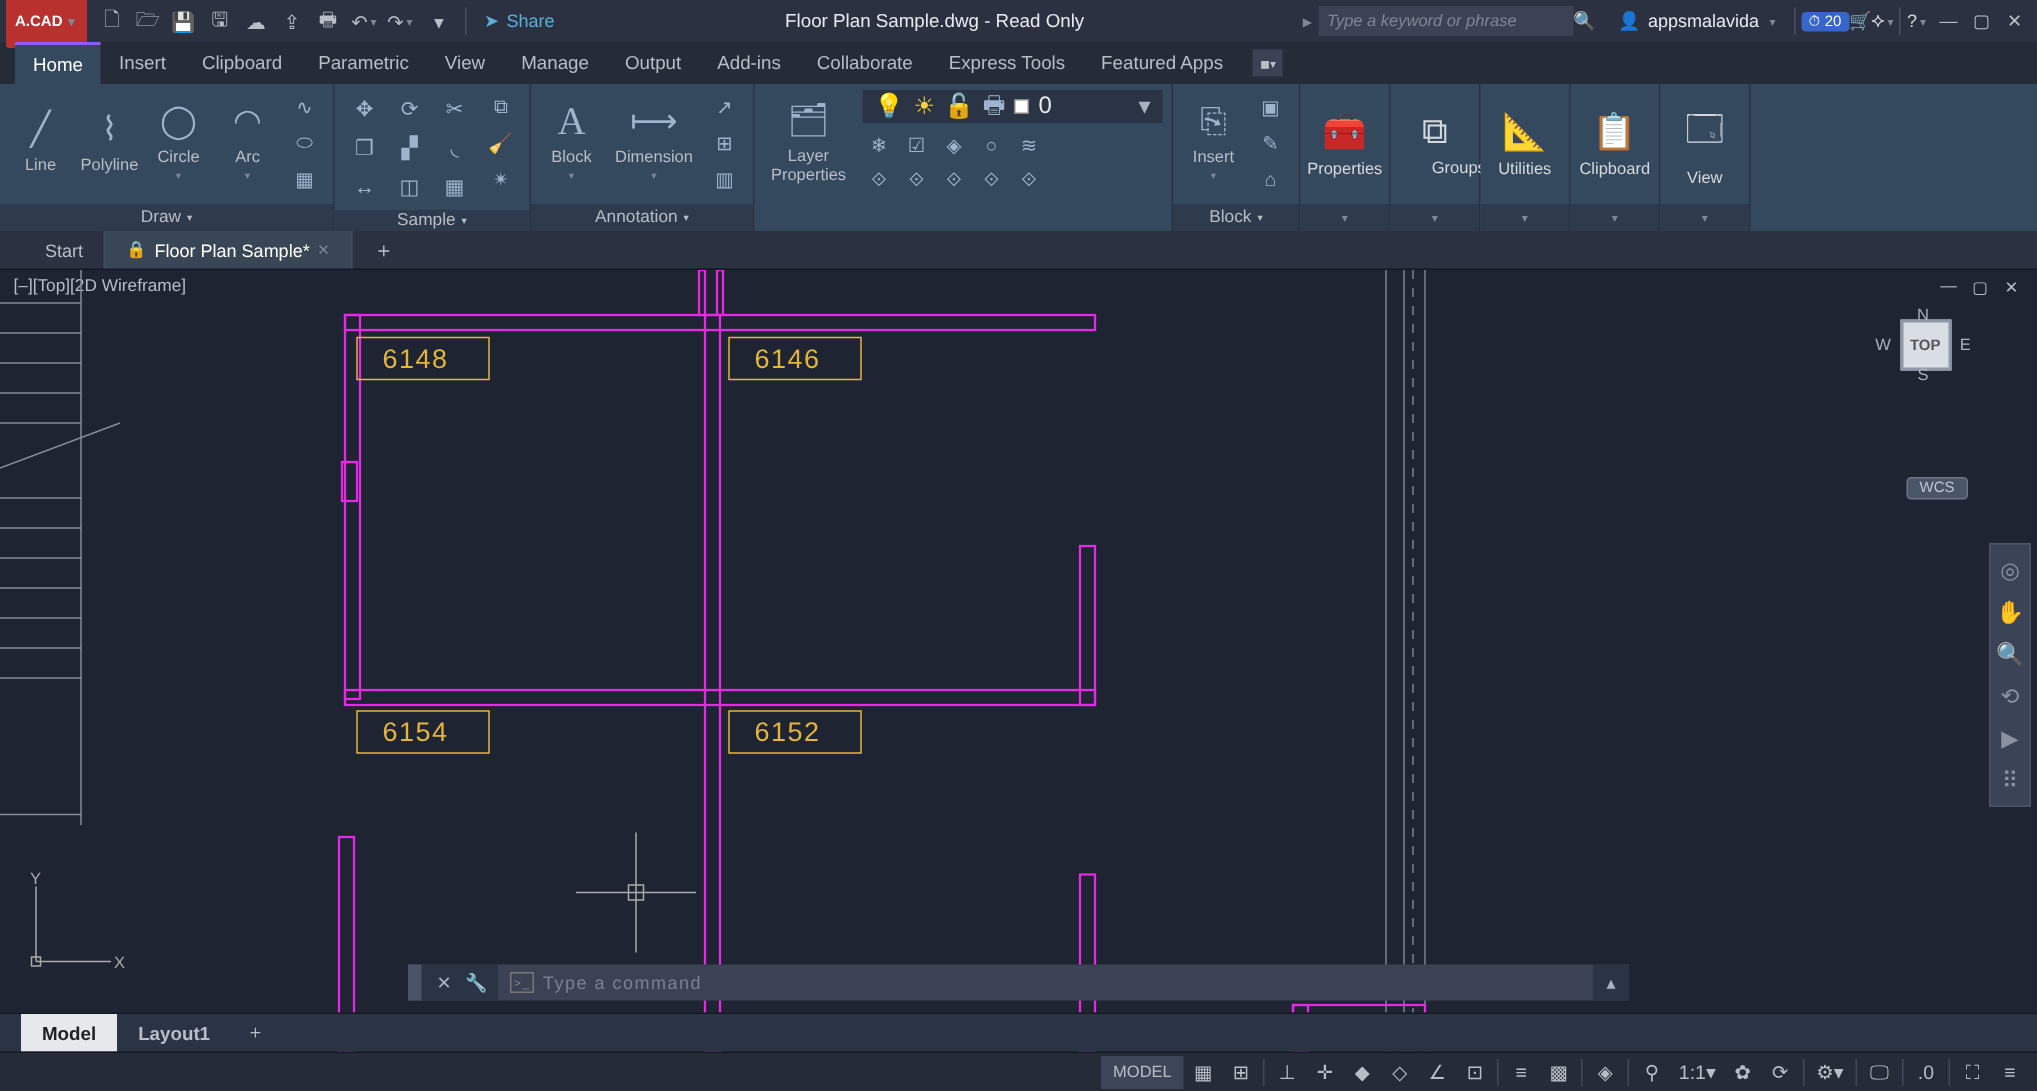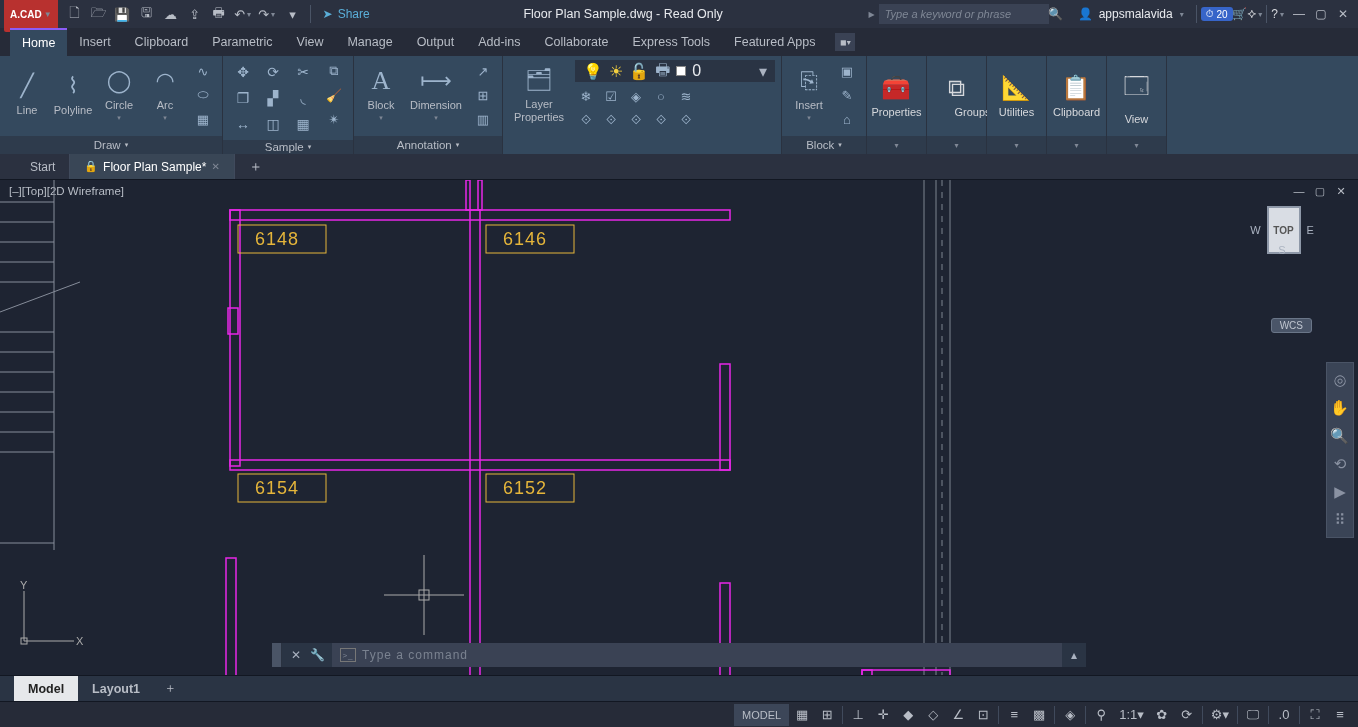--- a/index.html
+++ b/index.html
@@ -83,21 +83,21 @@
 .crosshair line { stroke: #aaa; stroke-width: 1; }
 .crosshair rect { stroke: #aaa; fill: none; }
 
 
 .sub-win-btns { position: absolute; top: 3px; right: 8px; display: flex; gap: 3px; }
 .sub-win-btns span { width: 18px; height: 16px; display: flex; align-items: center; justify-content: center; color: var(--text-dim); font-size: 11px; }
 
 
 .viewcube { position: absolute; top: 24px; right: 26px; width: 100px; height: 100px; display: flex; flex-direction: column; align-items: center; color: #aab2c0; font-size: 11px; }
 .viewcube .row { display: flex; align-items: center; height: 28px; gap: 6px; }
-.viewcube .cube { width: 34px; height: 48px; background: #d9dde4; border: 2px solid #8e98a8; color: #555; display: flex; align-items: center; justify-content: center; font-size: 10px; font-weight: 600; }
+.viewcube .cube { width: 34px; height: 34px; background: #d9dde4; border: 2px solid #8e98a8; color: #555; display: flex; align-items: center; justify-content: center; font-size: 10px; font-weight: 600; }
 .wcs-badge { position: absolute; top: 138px; right: 46px; background: #4a5568; border: 1px solid #6a7688; padding: 1px 8px; font-size: 10px; color: #c0c6d0; border-radius: 3px; }
 
 
 .navbar { position: absolute; top: 182px; right: 4px; width: 28px; background: #3a4456; border: 1px solid #4a5466; display: flex; flex-direction: column; gap: 2px; padding: 4px 0; }
 .navbar span { height: 26px; display: flex; align-items: center; justify-content: center; color: #8a92a2; font-size: 15px; }
 
 
 .ucs { position: absolute; bottom: 50px; left: 14px; width: 70px; height: 70px; }
 
 

